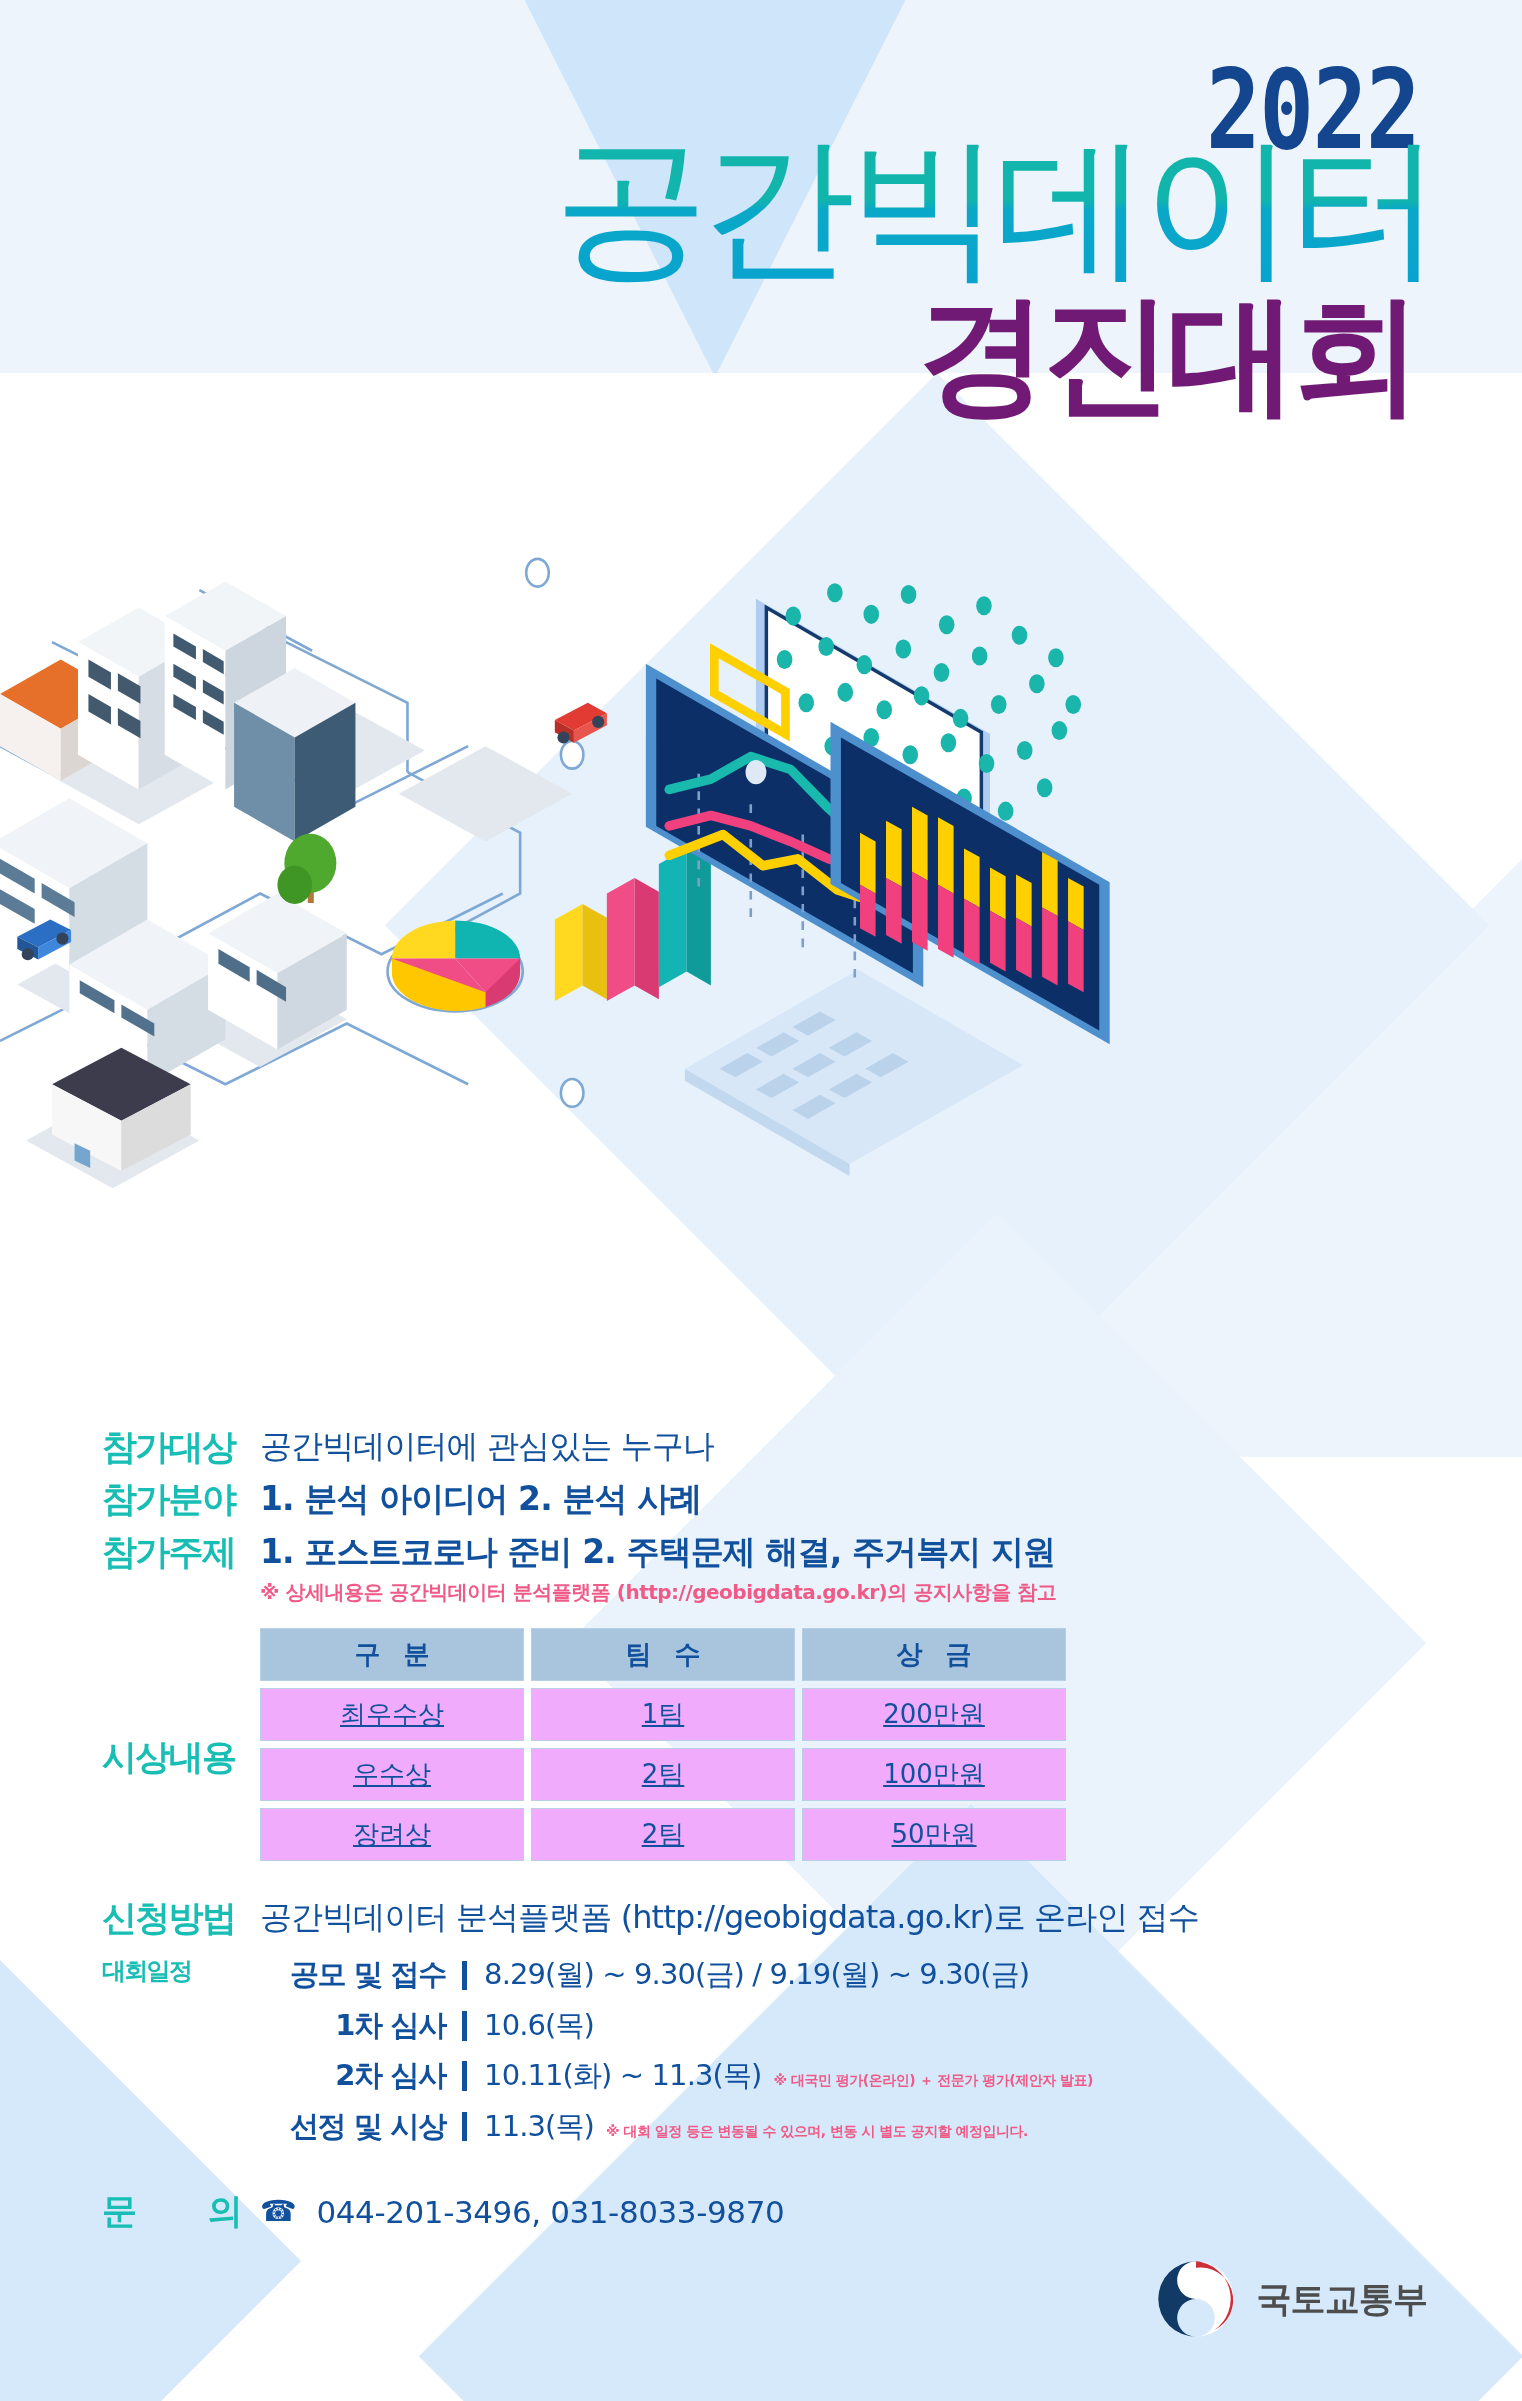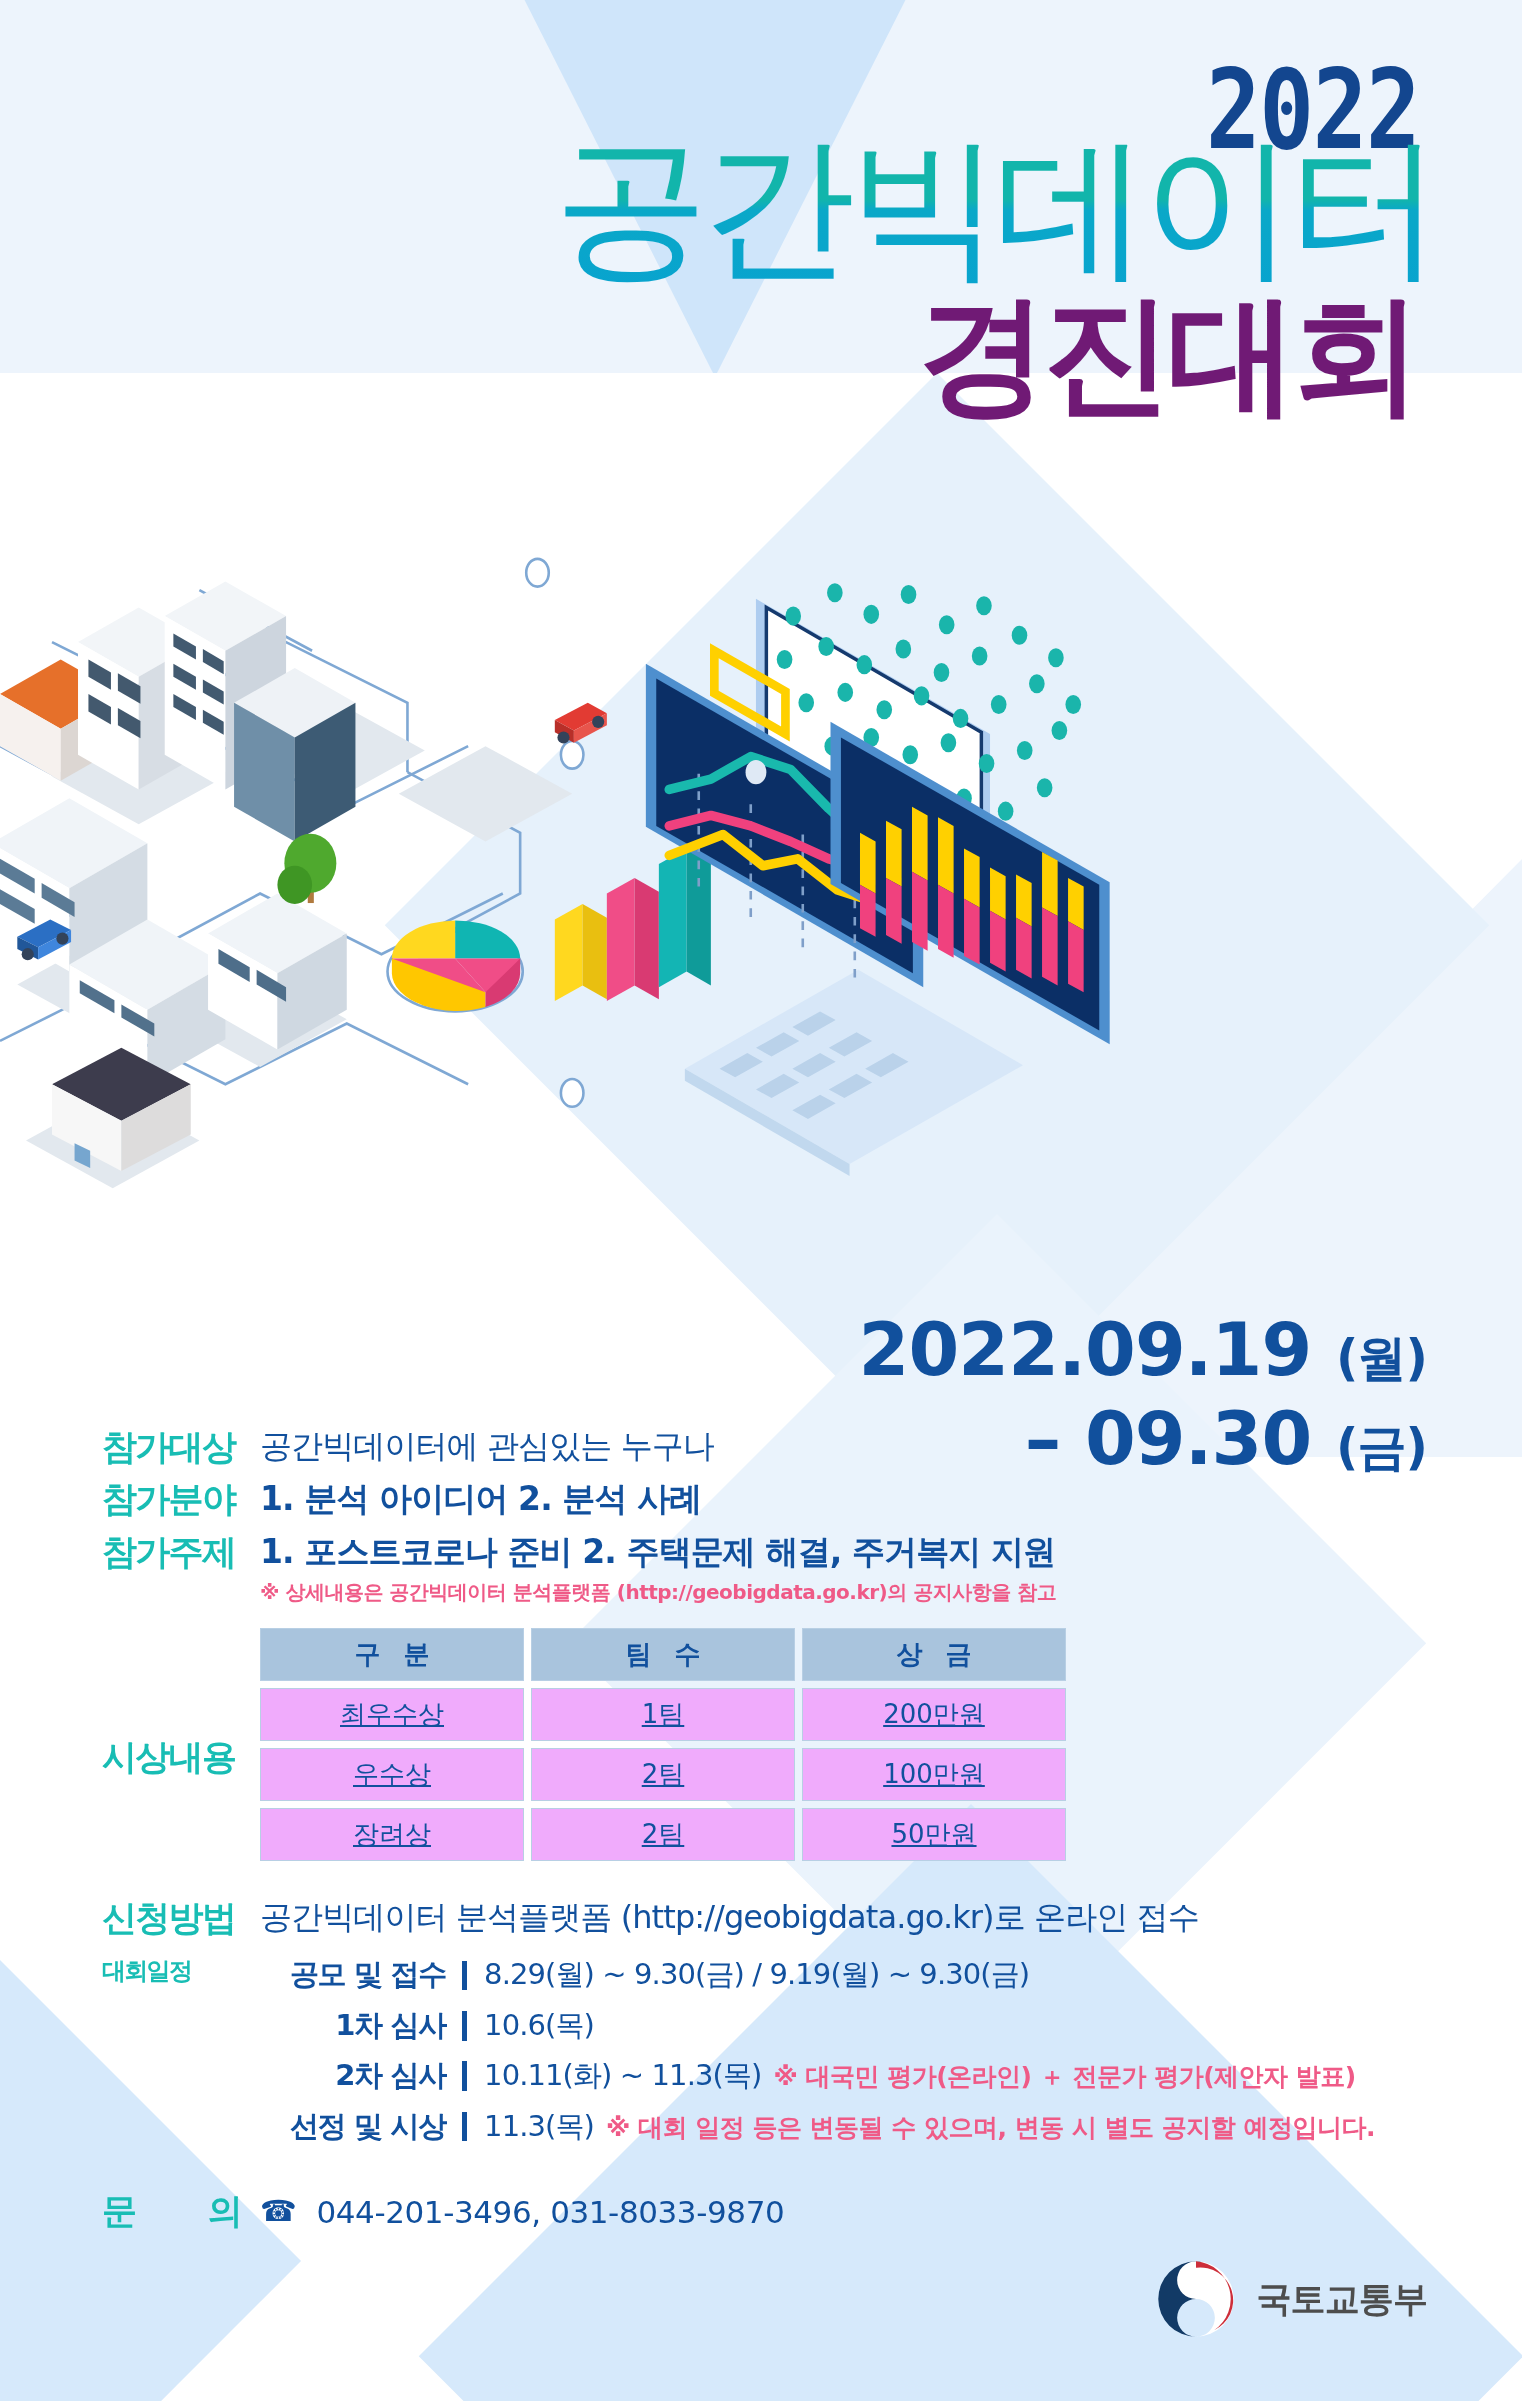--- a/index.html
+++ b/index.html
@@ -145,21 +145,21 @@
   .sched-row{display:flex;align-items:baseline;margin-bottom:10.4px;}
   .sched-name{
     width:186px;flex:0 0 186px;text-align:right;padding-right:15.6px;
     font-weight:800;font-size:29px;color:#11509d;letter-spacing:-1.3px;
   }
   .sched-bar{
     flex:0 0 5.2px;width:5.2px;height:29.5px;background:#11509d;margin-right:17.3px;
     align-self:center;
   }
   .sched-date{font-size:29px;color:#11509d;font-weight:500;letter-spacing:-0.9px;white-space:nowrap;}
-  .sched-note{color:#ef5a87;font-size:25px;font-weight:600;margin-left:12px;letter-spacing:-0.5px;}
+  .sched-note{color:#ef5a87;font-size:14px;font-weight:600;margin-left:12px;letter-spacing:-0.5px;}
 
   
   .contact{display:flex;align-items:center;margin-top:31px;}
   .contact-lbl{
     width:158px;flex:0 0 158px;color:#18bdb4;font-weight:800;font-size:35px;
     letter-spacing:-1.7px;display:flex;justify-content:space-between;padding-right:19px;
     box-sizing:border-box;
   }
   .phone-icon{font-size:29.5px;color:#11509d;margin-right:8.7px;line-height:1;}
   .contact-val{font-size:31px;color:#11509d;font-weight:500;letter-spacing:-0.4px;margin-left:11px;}
@@ -434,30 +434,20 @@
           <polygon points="1172,498 1190,508 1190,568 1172,558" fill="#f0417e"></polygon>
           <polygon points="1202,422 1220,432 1220,496 1202,486" fill="#ffd000"></polygon>
           <polygon points="1202,486 1220,496 1220,576 1202,566" fill="#f0417e"></polygon>
           <polygon points="1232,452 1250,462 1250,512 1232,502" fill="#ffd000"></polygon>
           <polygon points="1232,502 1250,512 1250,584 1232,574" fill="#f0417e"></polygon>
         </g>
       </g>
     </svg>
   </div>
 
-  <div class="date-block">
-    <div class="date-line">
-      <span>2022.09.19</span>
-      <span class="dow">(월)</span>
-    </div>
-    <div class="date-line second">
-      <span>– 09.30</span>
-      <span class="dow">(금)</span>
-    </div>
-  </div>
 
   <div class="info">
 
     <div class="row">
       <div class="lbl">참가대상</div>
       <div class="val">공간빅데이터에 관심있는 누구나</div>
     </div>
 
     <div class="row">
       <div class="lbl">참가분야</div>

